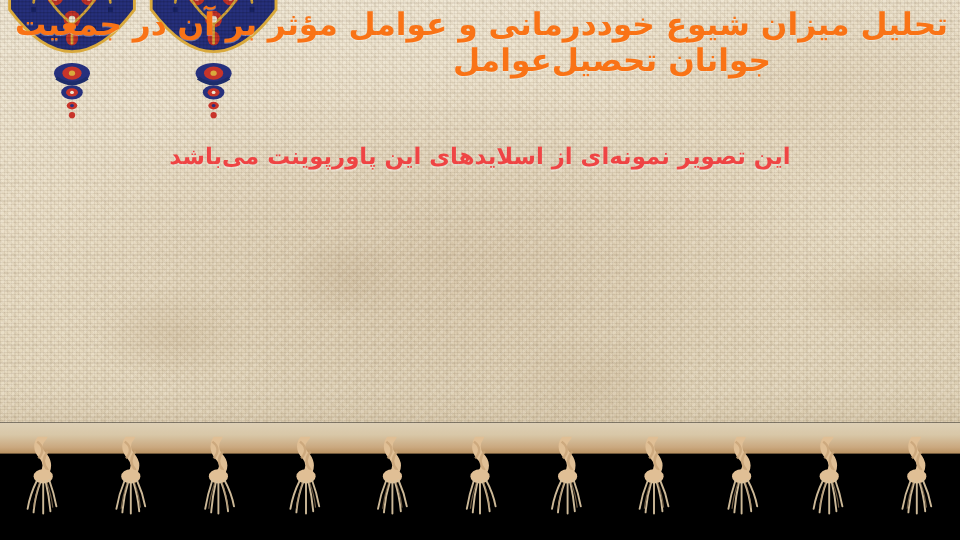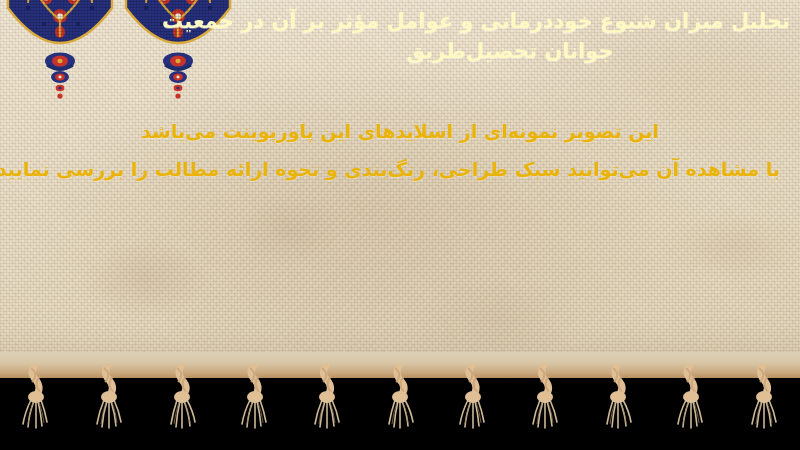--- a/index.html
+++ b/index.html
@@ -87,42 +87,42 @@
   
   #title-block {
     position: absolute;
     top: 6px;
     left: 230px;
     width: 560px;
     text-align: center;
     direction: rtl;
   }
   .title-line {
-    font-size: 21px;
+    font-size: 26px;
     font-weight: 700;
     line-height: 30px;
-    color: #fef9c3;
+    color: #f97316;
     letter-spacing: 0px;
     text-shadow: 0 1px 0 rgba(255,255,255,0.35);
     white-space: nowrap;
   }
 
   #body-block {
     position: absolute;
     top: 112px;
     left: 20px;
     width: 760px;
     text-align: center;
     direction: rtl;
   }
   .body-line {
     font-size: 19px;
     font-weight: 700;
     line-height: 38px;
-    color: #eab308;
+    color: #ef4444;
     text-shadow: 0 1px 0 rgba(255,255,255,0.30);
     white-space: nowrap;
   }
 
   
   #fringe-zone {
     position: absolute;
     left: 0;
     top: 352px;
     width: 800px;
@@ -315,26 +315,25 @@
         <ellipse cx="23" cy="25" rx="1.6" ry="1.4" fill="#efe6d2"></ellipse>
         <ellipse cx="23" cy="36" rx="4.4" ry="3.2" fill="#c8342a"></ellipse>
         <ellipse cx="23" cy="36" rx="1.6" ry="1.3" fill="#26307d"></ellipse>
         <circle cx="23" cy="44" r="2.6" fill="#c8342a"></circle>
       </g>
     </svg>
   </div>
 
   <div id="title-block">
     <div class="title-line">تحلیل میزان شیوع خوددرمانی و عوامل مؤثر بر آن در جمعیت</div>
-    <div class="title-line">جوانان تحصیل‌طریق</div>
+    <div class="title-line">جوانان تحصیل‌عوامل</div>
   </div>
 
   <div id="body-block">
     <div class="body-line">این تصویر نمونه‌ای از اسلایدهای این پاورپوینت می‌باشد</div>
-    <div class="body-line">با مشاهده آن می‌توانید سبک طراحی، رنگ‌بندی و نحوه ارائه مطالب را بررسی نمایید</div>
   </div>
 
   <div id="fringe-zone">
     <div id="fringe-edge"></div>
     <div id="tassels">
         <div class="tassel" style="left: 9.36364px;"><svg viewBox="0 0 54 80" width="54" height="80" aria-hidden="true">
             <g stroke="#e0bf95" stroke-width="7" fill="none" stroke-linecap="round">
               <path d="M27 0 Q19 8 27 16 Q33 24 27 32"></path>
             </g>
             <g stroke="#c8a478" stroke-width="2" fill="none" opacity="0.8">

